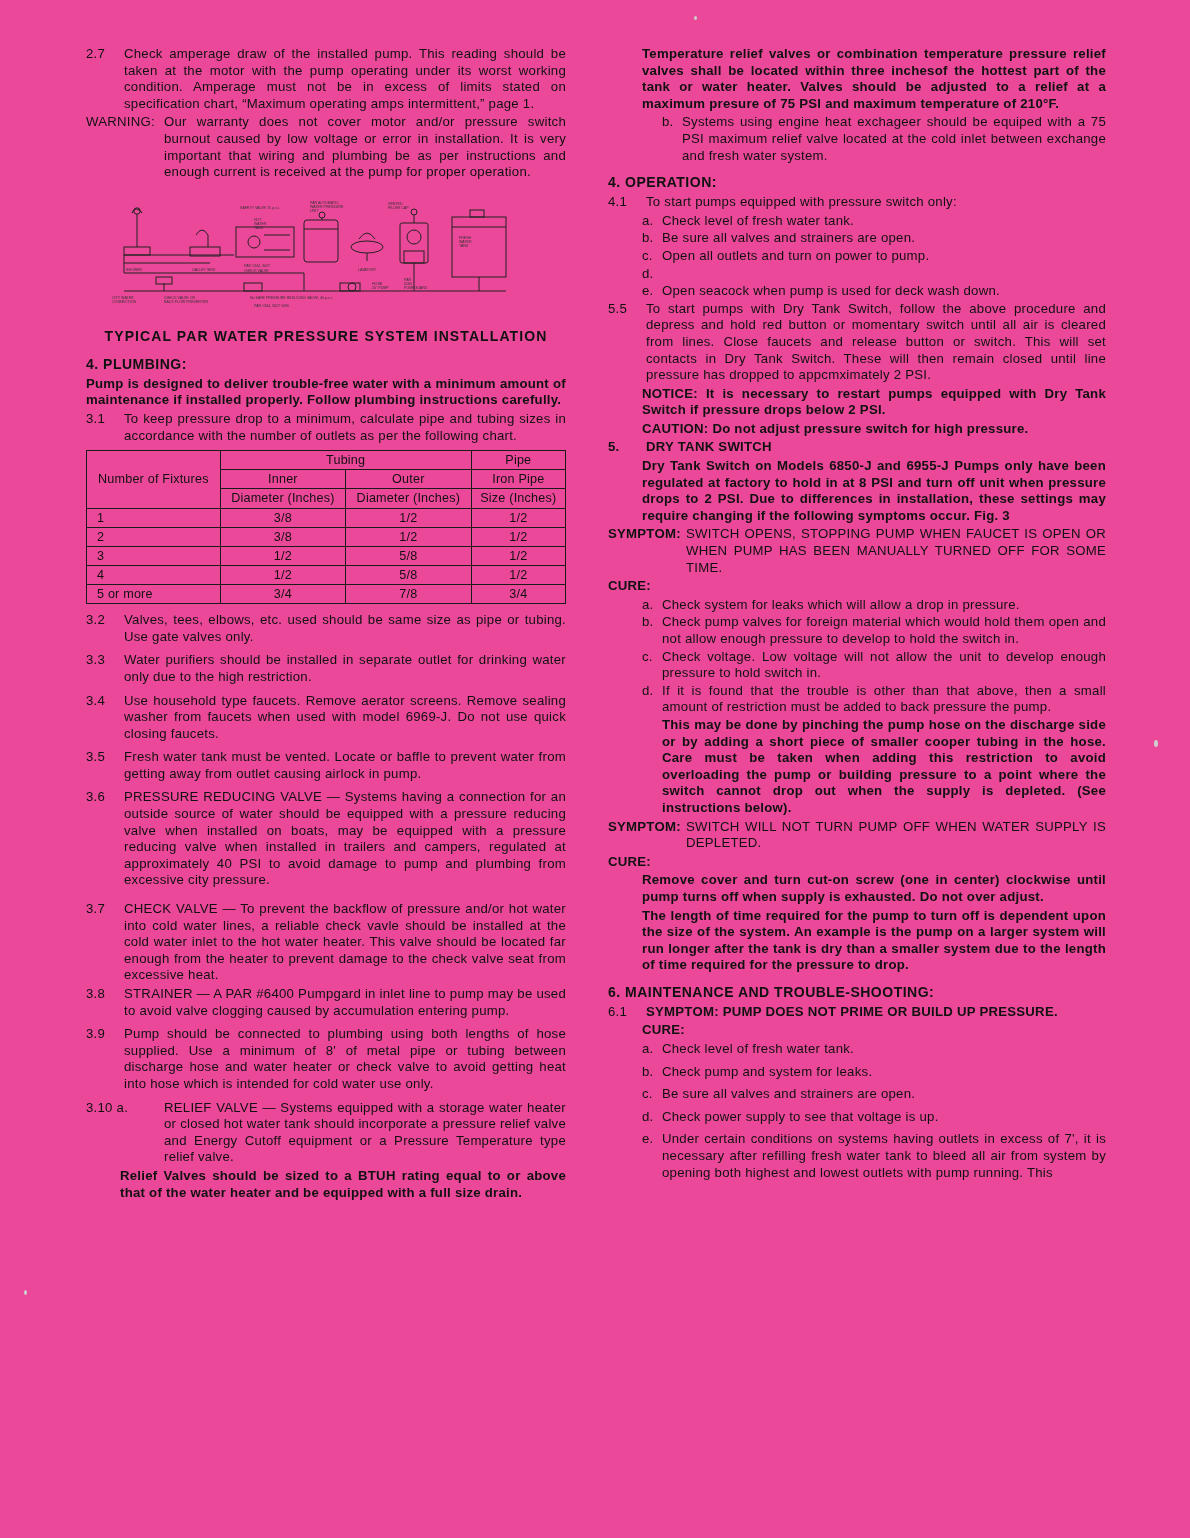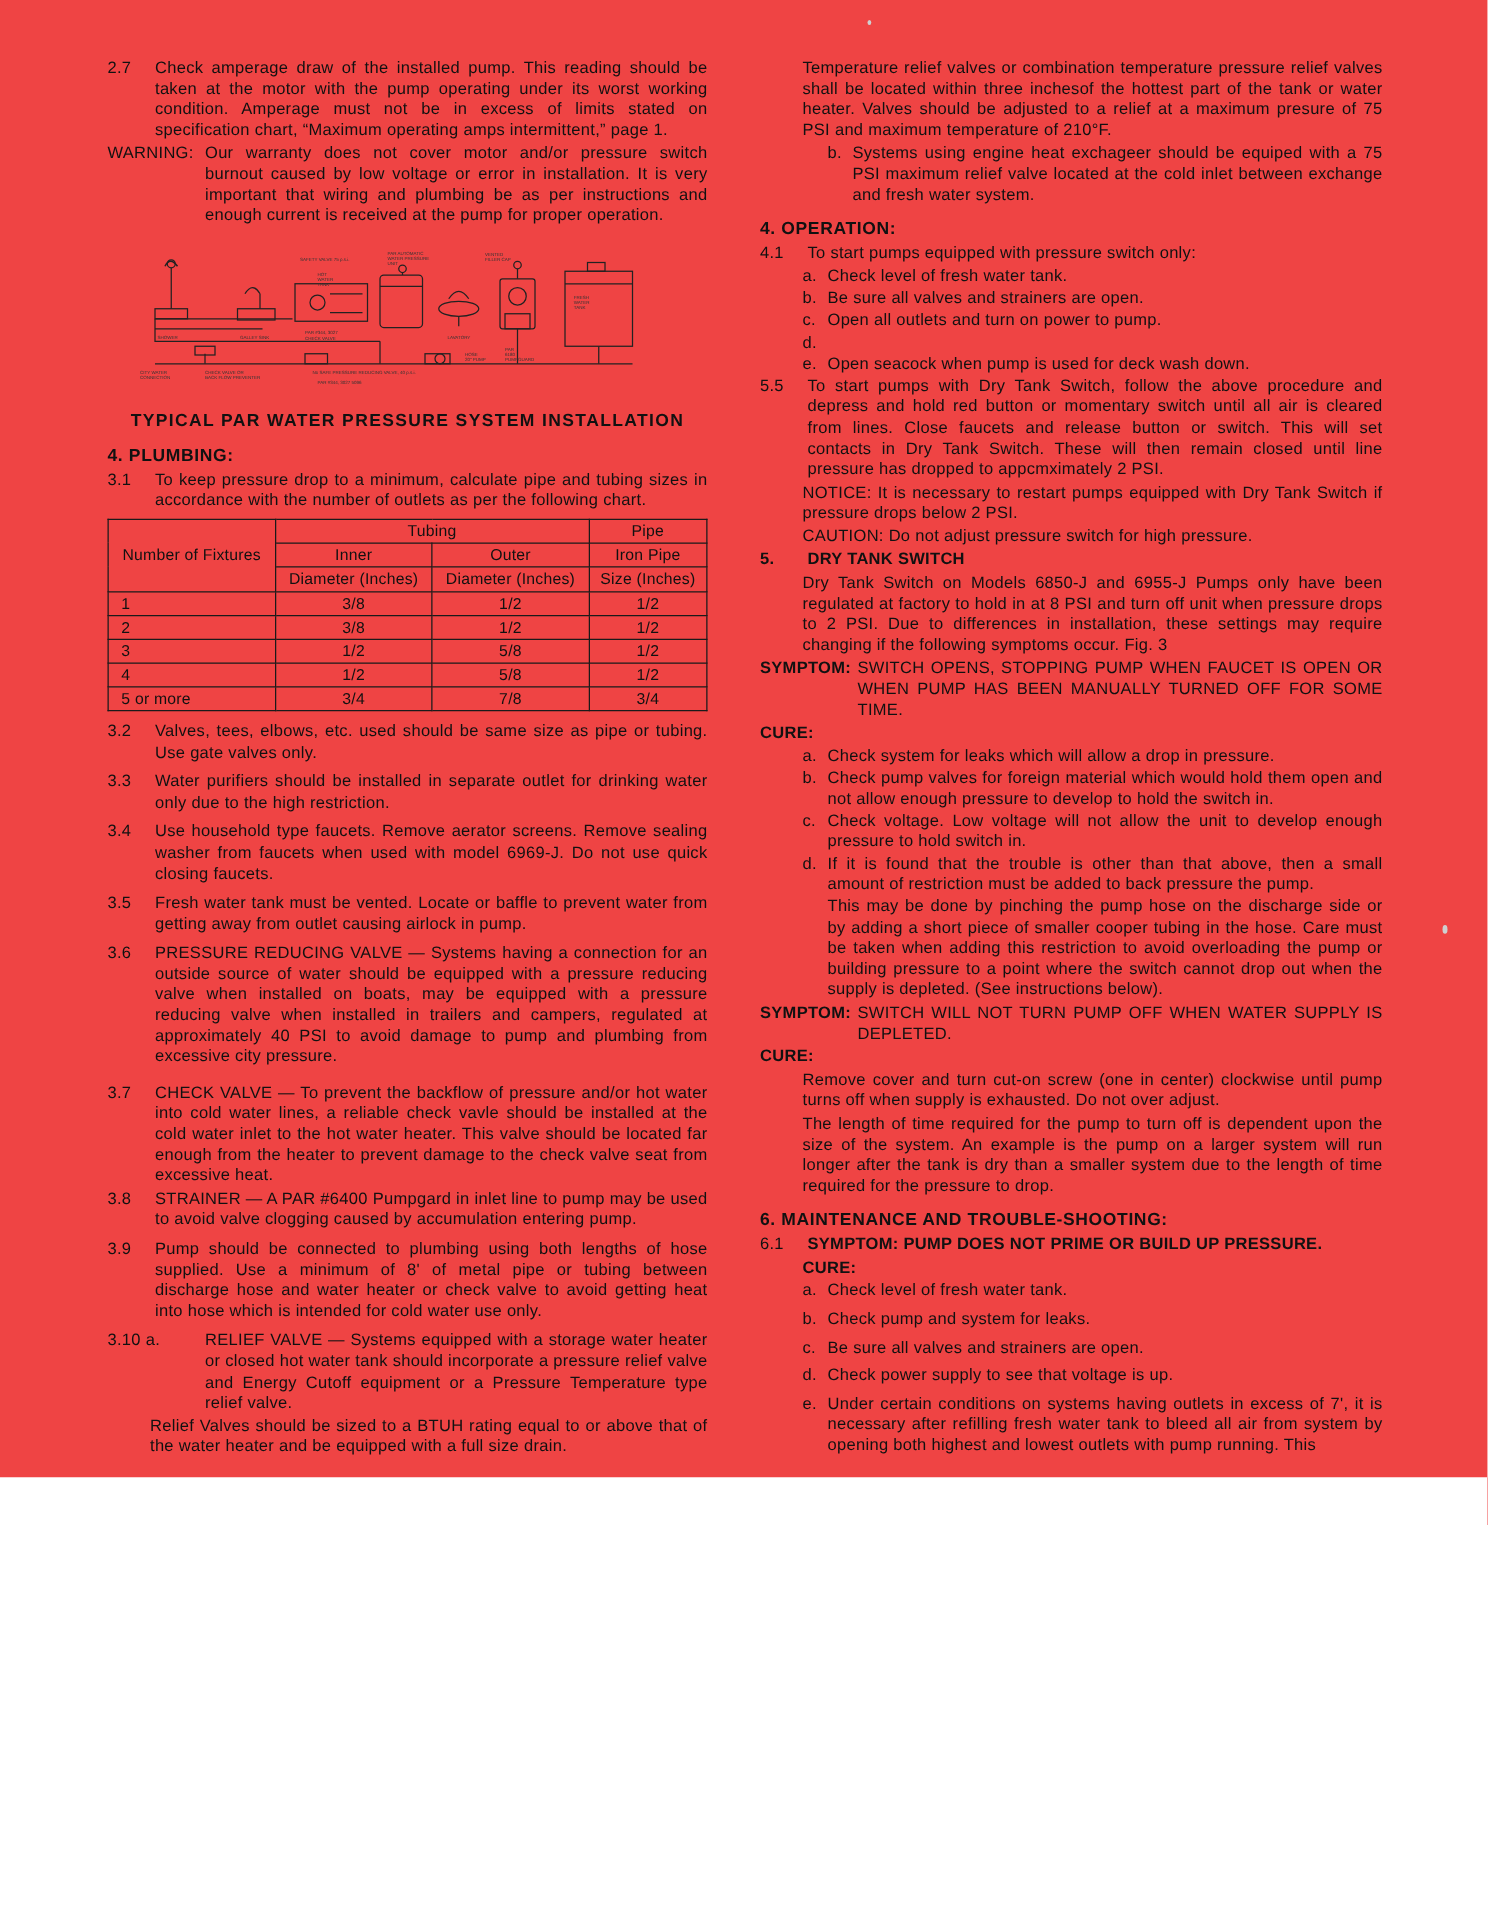--- a/index.html
+++ b/index.html
@@ -3,22 +3,22 @@
 <meta charset="utf-8">
 <style>
   html, body {
     margin: 0;
     padding: 0;
     background: #ffffff;
   }
   .page {
     position: relative;
     width: 1190px;
-    height: 1182px;
-    background: #ef4444;
+    height: 1538px;
+    background: #ec4899;
     font-family: "Liberation Sans", sans-serif;
     color: #111;
     overflow: hidden;
   }
   .columns {
     position: absolute;
     top: 46px;
     left: 86px;
     width: 1020px;
     display: flex;
@@ -42,20 +42,21 @@
     padding-right: 4px;
   }
   .para .num.wide { min-width: 74px; }
   .para .body { flex: 1 1 auto; text-align: justify; }
   .plain {
     font-size: 13.2px;
     line-height: 16.6px;
     letter-spacing: 0.25px;
     text-align: justify;
     margin-bottom: 2px;
+    font-weight: bold;
   }
   .heading {
     font-size: 14px;
     font-weight: bold;
     letter-spacing: 0.5px;
     margin: 10px 0 4px 0;
   }
   .heading.center {
     text-align: center;
     font-size: 14px;
@@ -223,20 +224,21 @@
             <text x="268" y="90">HOSE</text>
             <text x="268" y="94">20" PUMP</text>
           </g>
         </svg>
       </div>
 
       <div class="heading center">TYPICAL PAR WATER PRESSURE SYSTEM INSTALLATION</div>
 
       <div class="heading">4. PLUMBING:</div>
 
+      <div class="plain">Pump is designed to deliver trouble-free water with a minimum amount of maintenance if installed properly. Follow plumbing instructions carefully.</div>
 
       <div class="para">
         <span class="num">3.1</span>
         <span class="body">To keep pressure drop to a minimum, calculate pipe and tubing sizes in accordance with the number of outlets as per the following chart.</span>
       </div>
 
       <table class="fixture-table">
         <tbody>
           <tr>
             <td rowspan="3" class="colhdr">Number of Fixtures</td>

